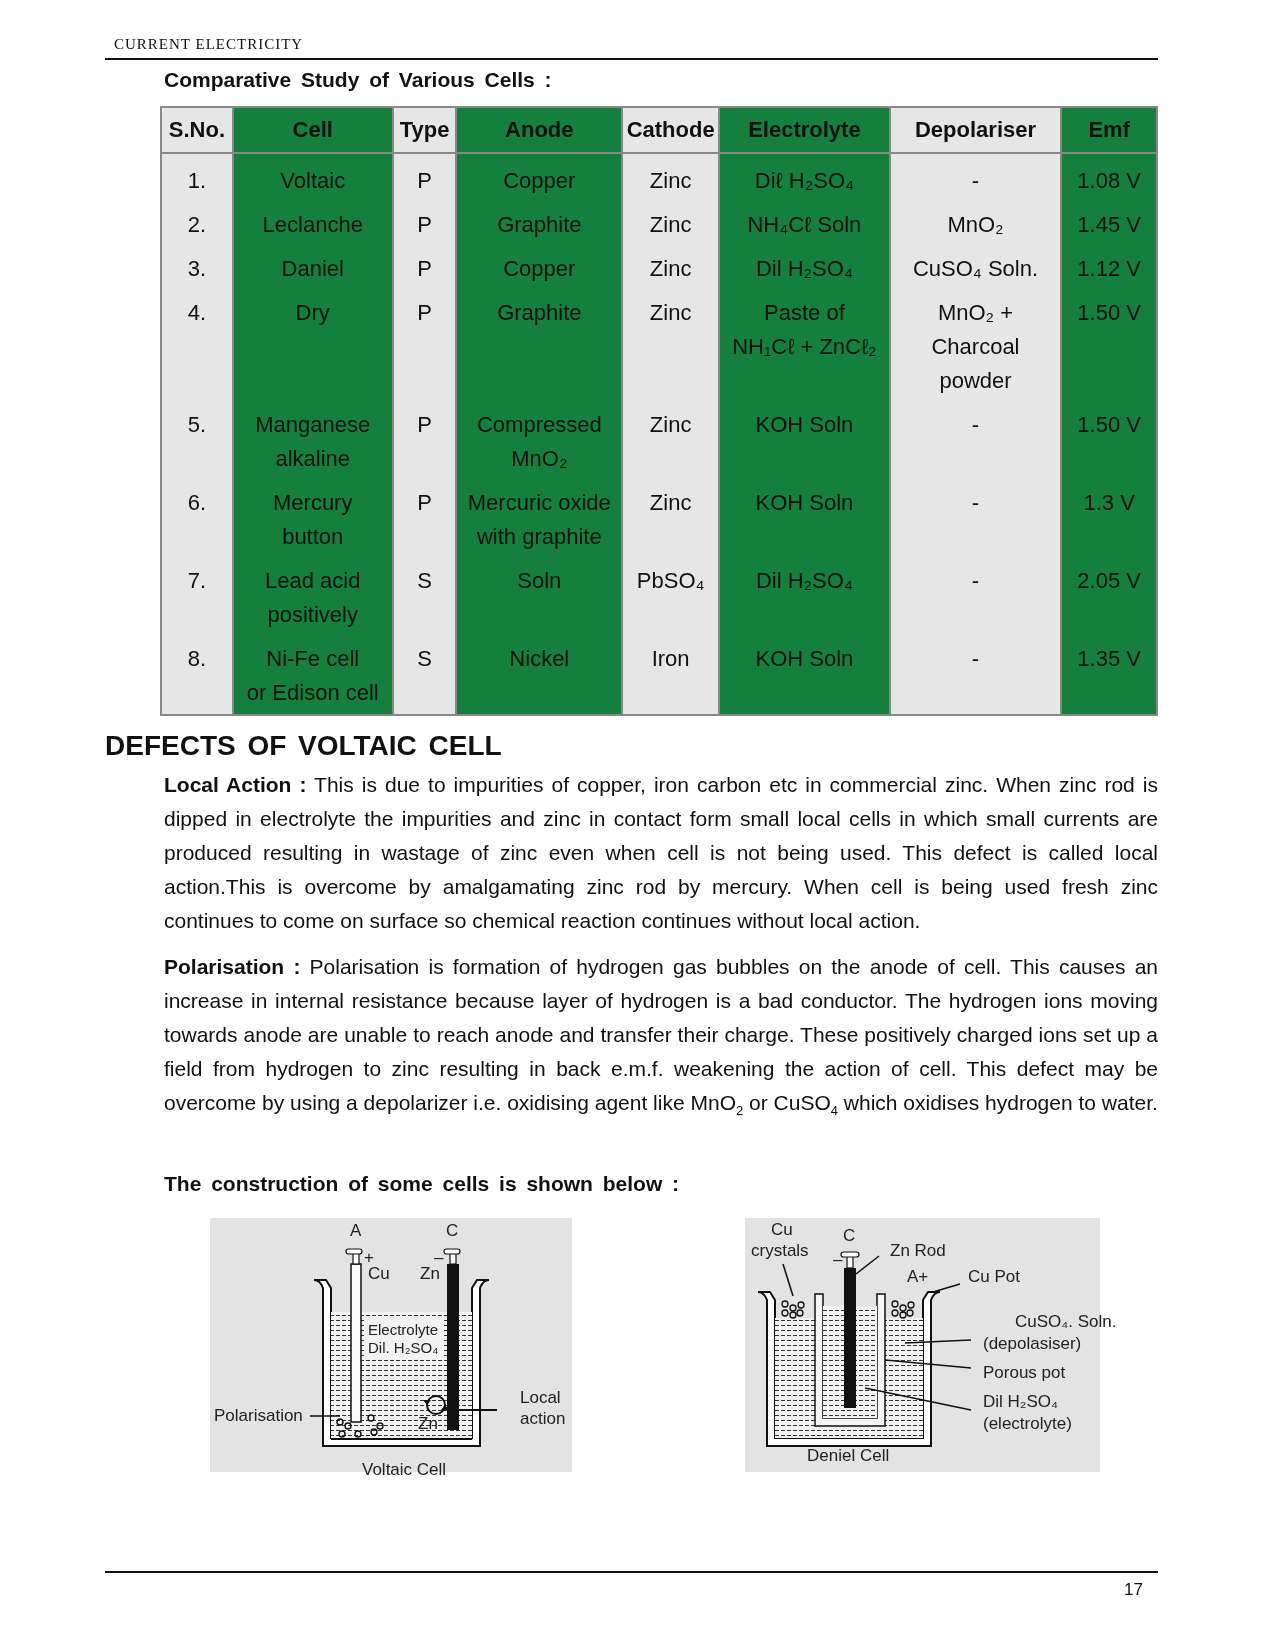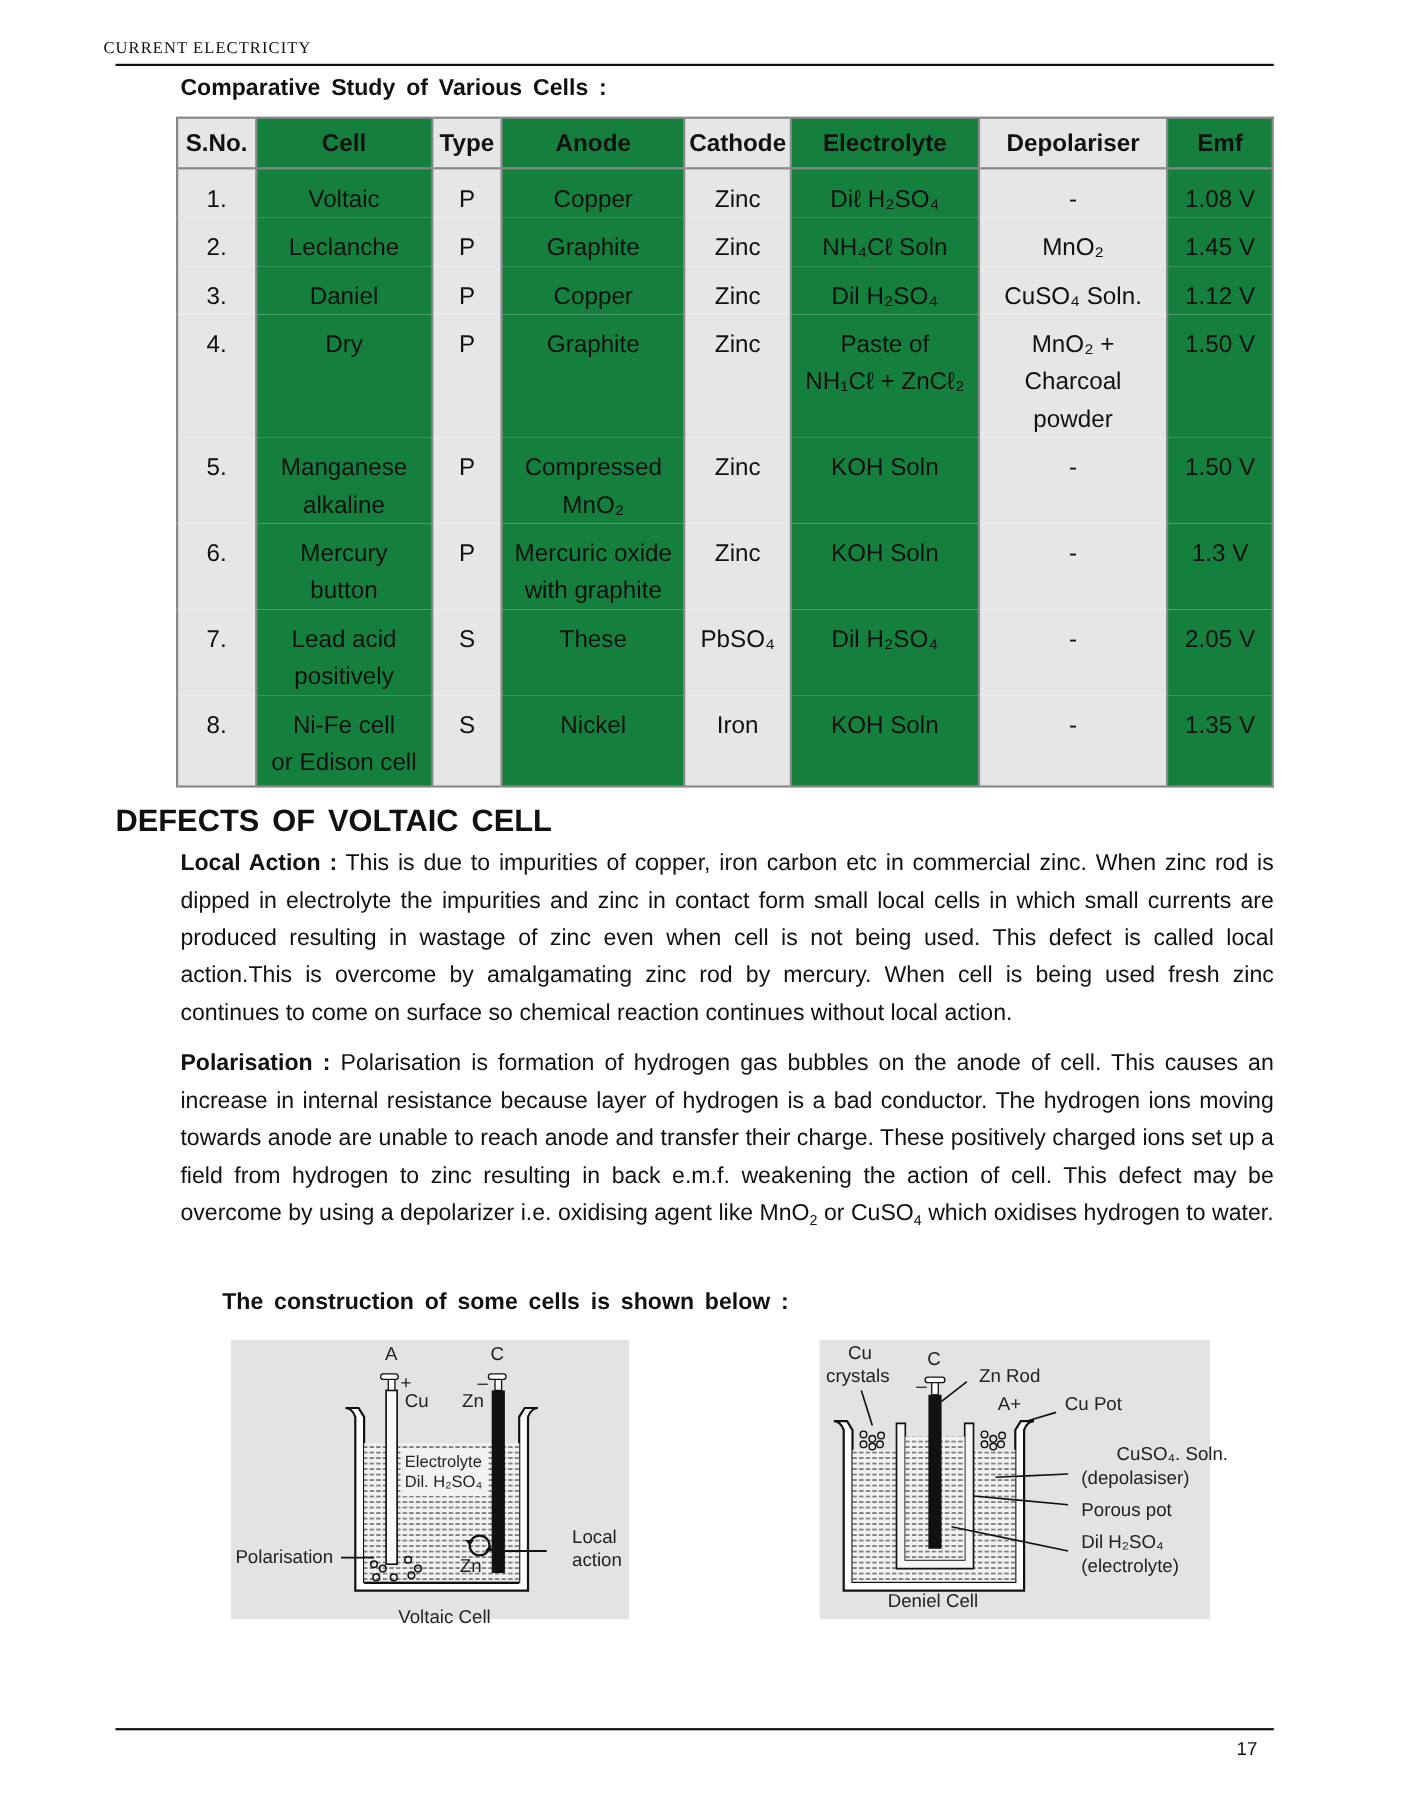--- a/index.html
+++ b/index.html
@@ -1,18 +1,18 @@
 <!DOCTYPE html>
 <html><head>
 <meta charset="utf-8">
 <style>
   html, body { margin:0; padding:0; background:#ffffff; }
   body { width:1275px; height:1650px; position:relative; overflow:hidden;
          font-family:"Liberation Sans", sans-serif; color:#111; }
-  .running-head { position:absolute; left:94px; top:36px; font-family:"Liberation Serif", serif;
+  .running-head { position:absolute; left:114px; top:36px; font-family:"Liberation Serif", serif;
          font-size:15px; letter-spacing:1px; color:#111; }
   .rule { position:absolute; left:105px; width:1053px; height:2px; background:#111; }
   .rule.top { top:58px; }
   .rule.bottom { top:1571px; }
   .page-num { position:absolute; right:132px; top:1580px; font-weight:normal; font-size:17px; }
   .h-sub { position:absolute; left:164px; font-weight:bold; font-size:21px; word-spacing:4px; }
   .h-sect { position:absolute; left:105px; font-weight:bold; font-size:28px; word-spacing:4px; }
 
   table.cells { position:absolute; left:160px; top:106px; width:998px; border-collapse:collapse;
          font-size:22px; border:2px solid #888; }
@@ -235,21 +235,21 @@
           <div>7.</div>
         </td>
         <td class="c-dark">
           <div>Lead acid</div>
           <div>positively</div>
         </td>
         <td class="c-light">
           <div>S</div>
         </td>
         <td class="c-dark">
-          <div>These</div>
+          <div>Soln</div>
         </td>
         <td class="c-light">
           <div>PbSO₄</div>
         </td>
         <td class="c-dark">
           <div>Dil H₂SO₄</div>
         </td>
         <td class="c-light">
           <div>-</div>
         </td>
@@ -290,21 +290,21 @@
 <div class="h-sect" style="top:730px;">DEFECTS OF VOLTAIC CELL</div>
 
 <div class="para" style="top:768px;">
   <b>Local Action :</b><span> This is due to impurities of copper, iron carbon etc in commercial zinc. When zinc rod is dipped in electrolyte the impurities and zinc in contact form small local cells in which small currents are produced resulting in wastage of zinc even when cell is not being used. This  defect is called local action.This is overcome by amalgamating zinc rod by mercury. When cell is being used  fresh zinc continues to come on surface so chemical reaction continues without local action.</span>
 </div>
 
 <div class="para" style="top:950px;">
   <b>Polarisation :</b><span> Polarisation is formation of hydrogen gas bubbles on the anode of cell. This causes an increase in internal resistance because layer of hydrogen is a bad conductor. The hydrogen ions moving towards anode are unable to reach anode and transfer their charge. These positively charged ions set up a field from hydrogen to zinc resulting in back e.m.f. weakening the action of cell. This defect may be overcome by using a depolarizer i.e. oxidising agent like MnO</span><sub>2</sub><span> or CuSO</span><sub>4</sub><span> which oxidises hydrogen to water.</span>
 </div>
 
-<div class="h-sub" style="top:1172px;margin-left:38px;">The construction of some cells is shown below :</div>
+<div class="h-sub" style="top:1172px;">The construction of some cells is shown below :</div>
 
 <div class="fig" style="left:210px; top:1218px; width:362px; height:254px;">
   <svg width="362" height="254" viewBox="0 0 362 254">
     <defs>
       <pattern id="liq1" width="6" height="5" patternUnits="userSpaceOnUse">
         <rect width="6" height="5" fill="#f2f2f2"></rect>
         <line x1="0" y1="2.5" x2="4" y2="2.5" stroke="#333" stroke-width="1"></line>
       </pattern>
     </defs>
 

